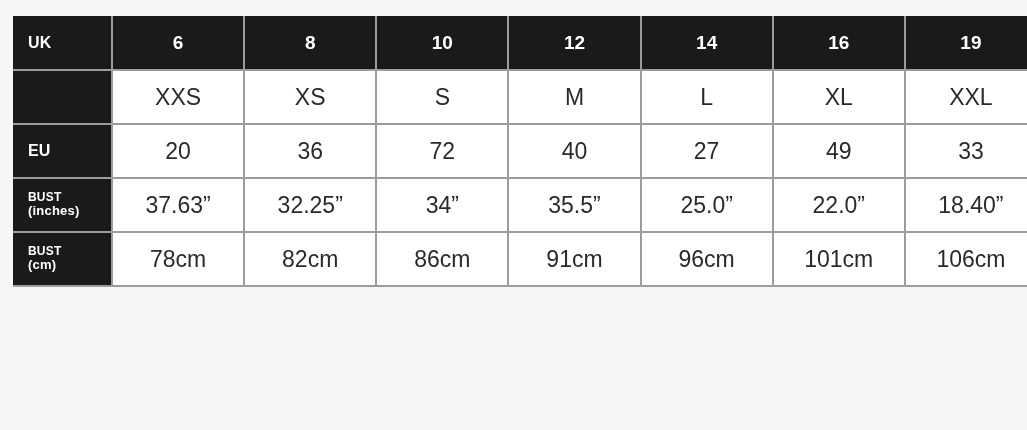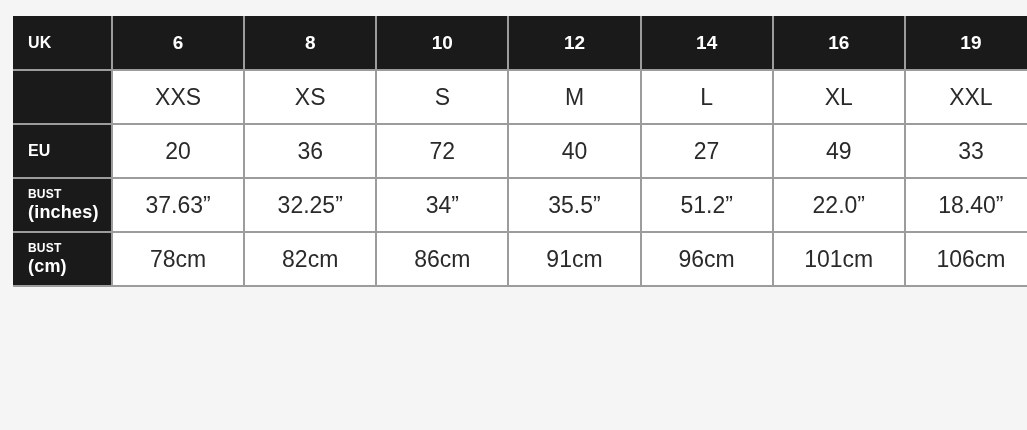--- a/index.html
+++ b/index.html
@@ -48,21 +48,21 @@
     font-size: 23px;
     font-weight: normal;
   }
   td.label .l1 {
     display: block;
     font-size: 12px;
     line-height: 1.15;
   }
   td.label .l2 {
     display: block;
-    font-size: 18px;
+    font-size: 13px;
     line-height: 1.15;
   }
 </style>
 </head>
 <body>
 
 <table class="size-chart">
   <colgroup>
     <col class="label-col">
     <col>
@@ -106,21 +106,21 @@
     </tr>
     <tr>
       <td class="hcell label">
         <span class="l1">BUST</span>
         <span class="l2">(inches)</span>
       </td>
       <td class="vcell">37.63”</td>
       <td class="vcell">32.25”</td>
       <td class="vcell">34”</td>
       <td class="vcell">35.5”</td>
-      <td class="vcell">51.2”</td>
+      <td class="vcell">25.0”</td>
       <td class="vcell">22.0”</td>
       <td class="vcell">18.40”</td>
     </tr>
     <tr>
       <td class="hcell label">
         <span class="l1">BUST</span>
         <span class="l2">(cm)</span>
       </td>
       <td class="vcell">78cm</td>
       <td class="vcell">82cm</td>

